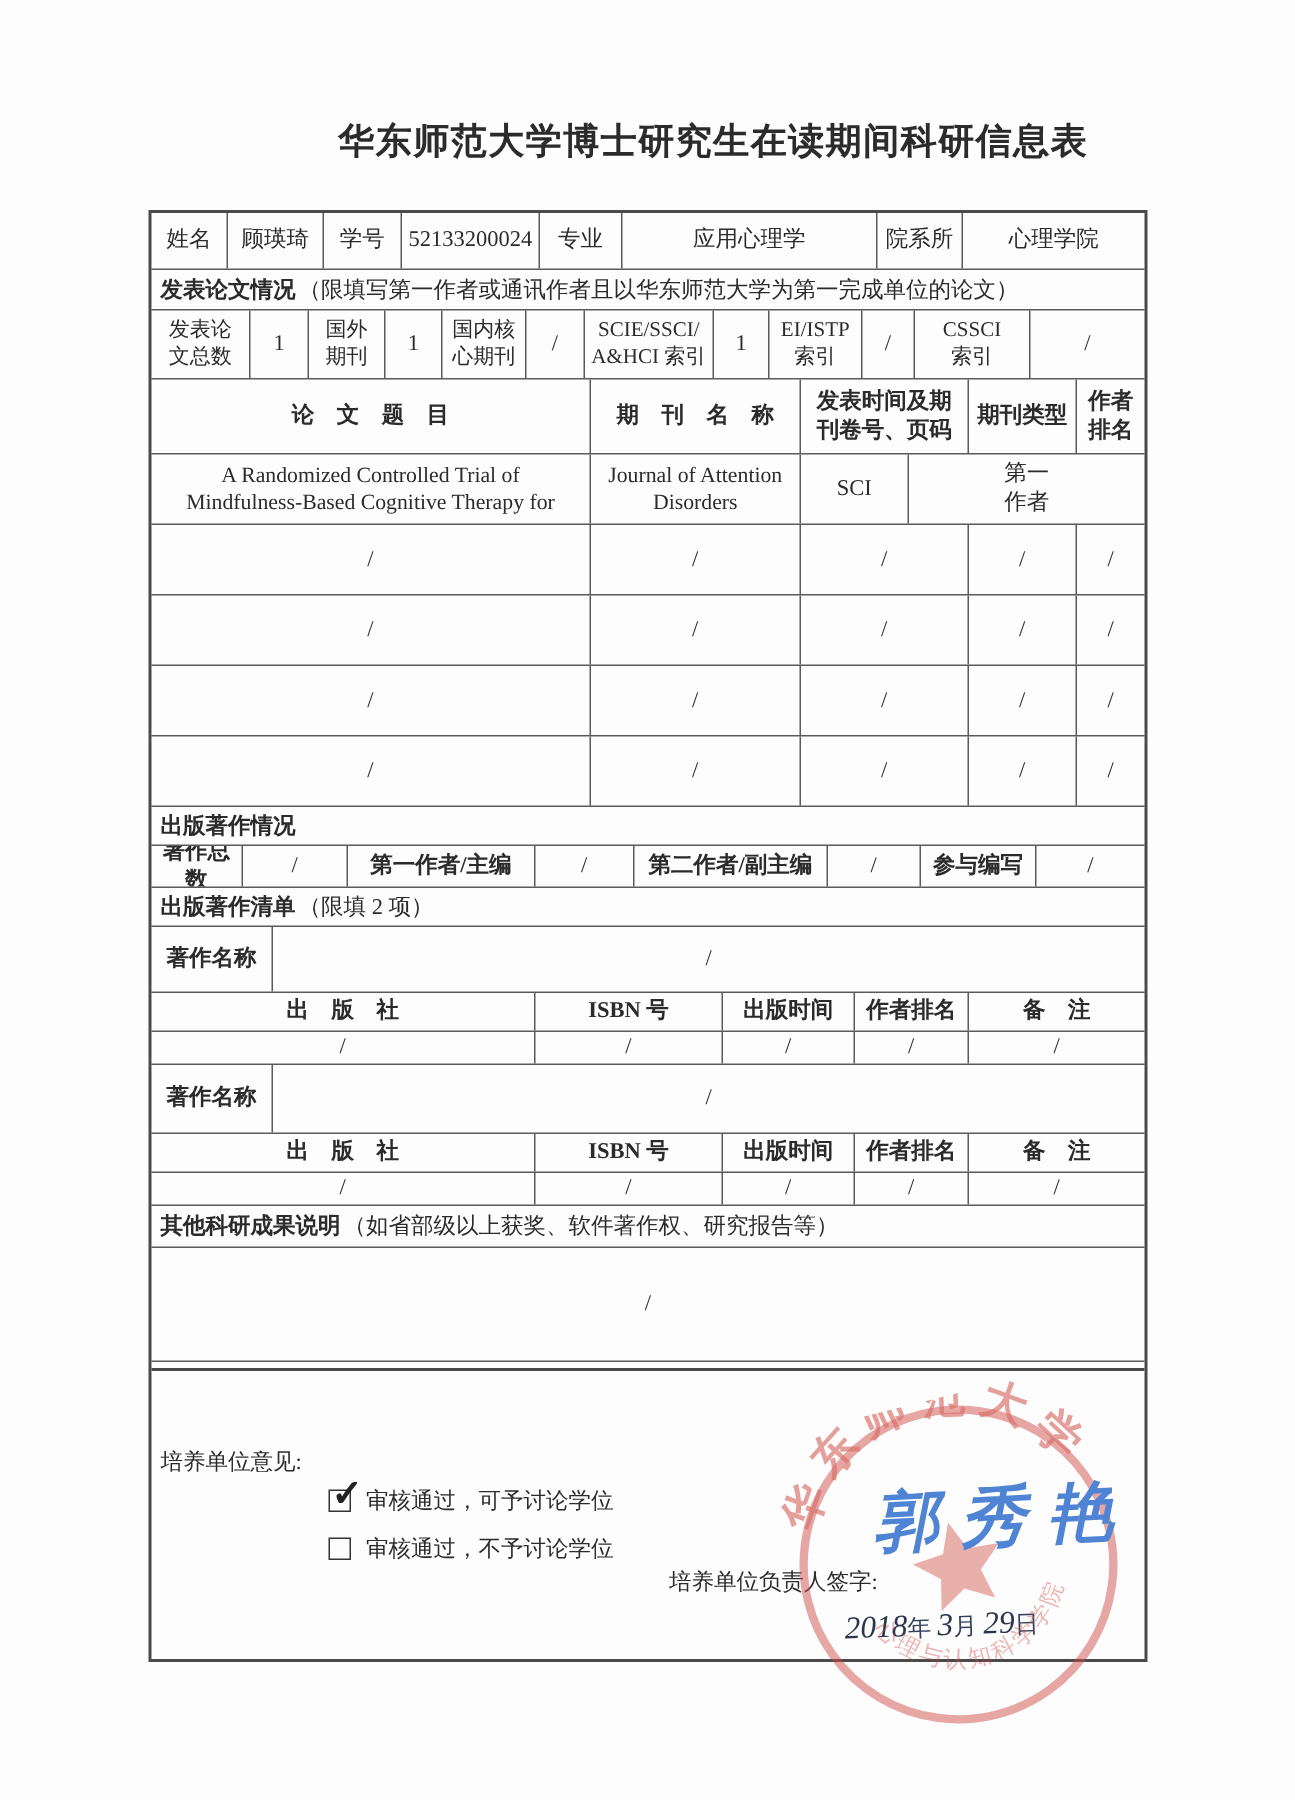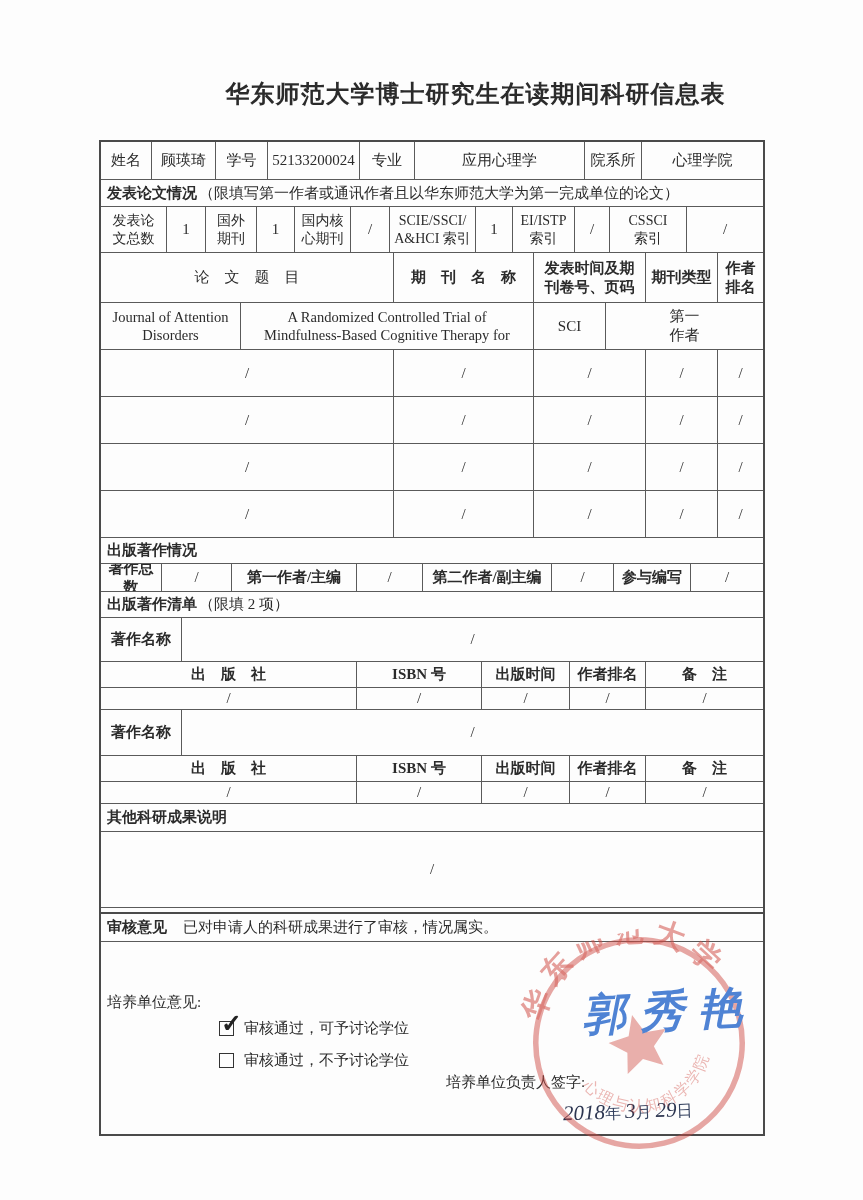--- a/index.html
+++ b/index.html
@@ -92,34 +92,34 @@
     <div class="c pl small" style="width:62px">EI/ISTP
 索引</div>
     <div class="c" style="width:35px">/</div>
     <div class="c pl small" style="width:77px">CSSCI
 索引</div>
     <div class="c" style="flex:1">/</div>
   </div>
 
 
   <div class="row h50">
-    <div class="c" style="width:293px;font-weight:normal">论　文　题　目</div>
+    <div class="c" style="width:293px;font-weight:bold">论　文　题　目</div>
     <div class="c" style="width:140px;font-weight:bold">期　刊　名　称</div>
     <div class="c pl" style="width:112px;font-weight:bold">发表时间及期
 刊卷号、页码</div>
     <div class="c" style="width:72px;font-weight:bold">期刊类型</div>
     <div class="c pl" style="flex:1;font-weight:bold">作者
 排名</div>
   </div>
 
   <div class="row h47">
+    <div class="c pl en" style="width:293px">A Randomized Controlled Trial of
+Mindfulness-Based Cognitive Therapy for</div>
     <div class="c pl en" style="width:140px">Journal of Attention
 Disorders</div>
-    <div class="c pl en" style="width:293px">A Randomized Controlled Trial of
-Mindfulness-Based Cognitive Therapy for</div>
     <div class="c" style="width:72px">SCI</div>
     <div class="c pl" style="flex:1">第一
 作者</div>
   </div>
 
   <div class="row h47">
     <div class="c" style="width:293px">/</div>
     <div class="c" style="width:140px">/</div>
     <div class="c" style="width:112px">/</div>
     <div class="c" style="width:72px">/</div>
@@ -200,31 +200,28 @@
   <div class="row h22">
     <div class="c" style="width:256px">/</div>
     <div class="c" style="width:125px">/</div>
     <div class="c" style="width:88px">/</div>
     <div class="c" style="width:76px">/</div>
     <div class="c" style="flex:1">/</div>
   </div>
 
   <div class="row sec h28">
     <b>其他科研成果说明</b>
+    <span>（如省部级以上获奖、软件著作权、研究报告等）</span>
   </div>
   <div class="row h76">
     <div class="c" style="flex:1">/</div>
   </div>
 
   <div class="spacer"></div>
 
-  <div class="row sec review h28">
-    <b>审核意见</b>
-    <span>已对申请人的科研成果进行了审核，情况属实。</span>
-  </div>
 
   <div class="row unit h145">
     <div class="unit-label">培养单位意见:</div>
 
     <div class="opt opt1">
       <span class="box">
         <span class="checkmark">✓</span>
       </span>
       <span>审核通过，可予讨论学位</span>
     </div>

